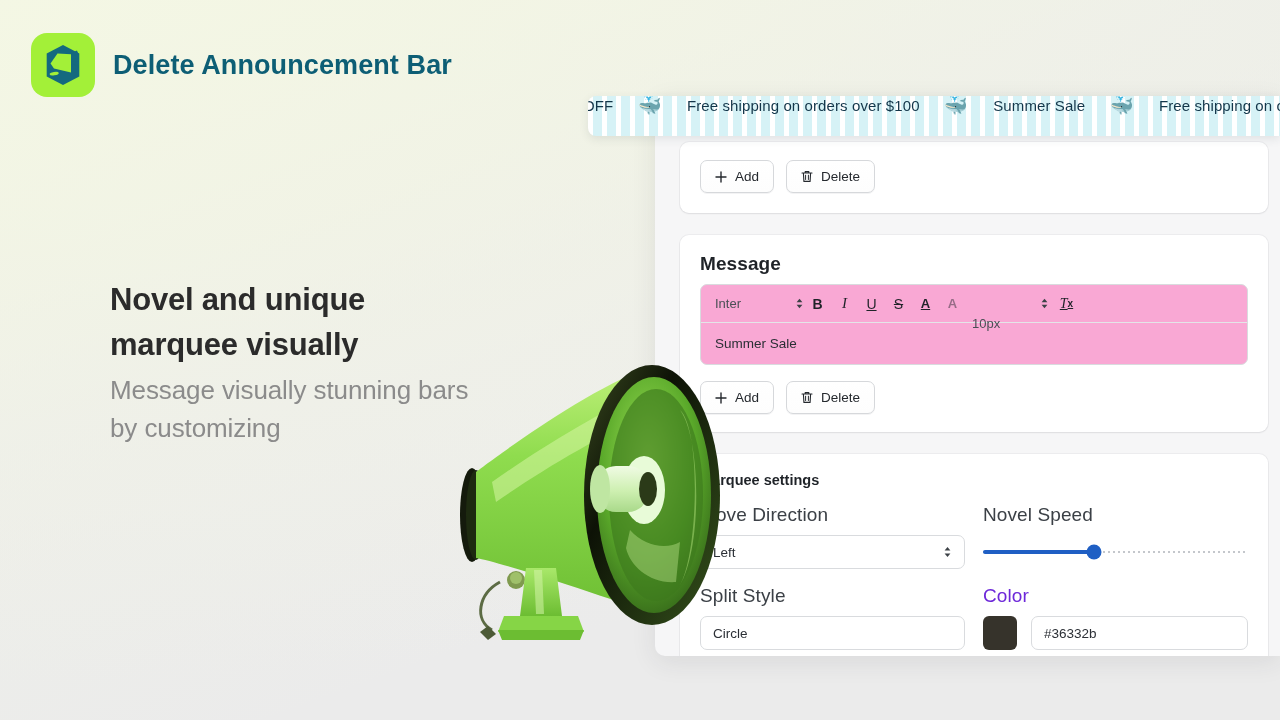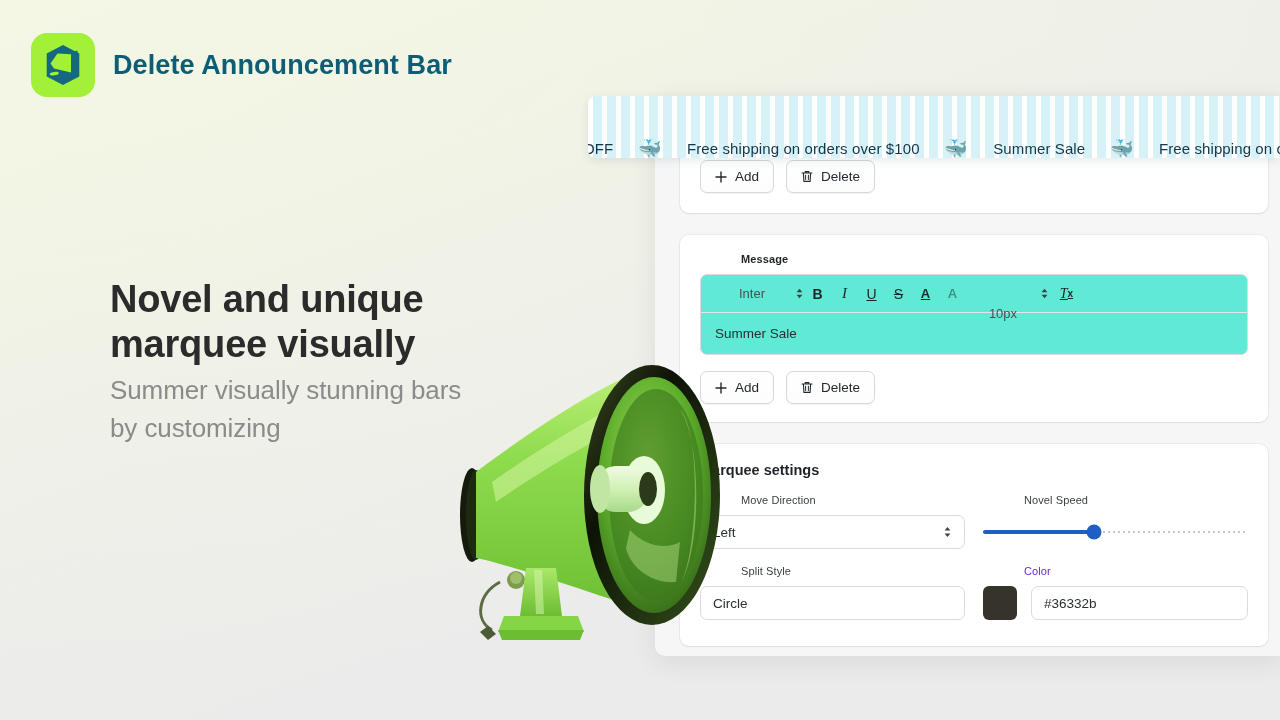--- a/index.html
+++ b/index.html
@@ -34,21 +34,21 @@
   }
   #logo-tile svg { display: block; }
   #brand-title {
     font-size: 27px; font-weight: bold; color: #0d5e75;
     letter-spacing: .1px; white-space: nowrap;
   }
 
   
   #hero { position: absolute; left: 110px; top: 277px; width: 430px; }
   #hero-title {
-    font-size: 38px; font-weight: bold; color: #2b2b2b;
+    font-size: 31px; font-weight: bold; color: #2b2b2b;
     line-height: 45px; letter-spacing: -.2px;
   }
   #hero-sub {
     margin-top: 4px;
     font-size: 26px; color: #8b8b8b; line-height: 38px; letter-spacing: -.1px;
   }
 
   
   #app-panel {
     position: absolute; left: 655px; top: 96px; width: 625px; height: 560px;
@@ -75,32 +75,31 @@
     background: linear-gradient(#fff,#fdfdfd);
     border: 1px solid #d6d8db;
     border-radius: 7px;
     font-size: 13.5px; color: #25292e; font-weight: 500;
     box-shadow: 0 1px 0 rgba(22,29,37,.05);
     cursor: pointer;
   }
   .btn svg { display: block; }
 
   .field-label {
-    font-size: 11px; font-weight: bold; color: #1f2328;
-    margin-bottom: 9px; letter-spacing: .1px; margin-left: 41px;
+    font-size: 19px; font-weight: bold; color: #1f2328;
+    margin-bottom: 9px; letter-spacing: .1px;
   }
   .section-title {
     font-size: 14.5px; font-weight: bold; color: #1f2328; margin-bottom: 16px;
   }
 
   
   .editor {
     border: 1px solid #d9dbde; border-radius: 7px; overflow: hidden;
-    background: #5eead4;
-    text-align: center;
+    background: #f9a8d4;
   }
   .editor-toolbar {
     display: flex; align-items: center; height: 38px;
     border-bottom: 1px solid #e4e5e8;
     padding: 0 14px; gap: 0;
   }
   .tb-select {
     display: flex; align-items: center; gap: 6px;
     font-size: 13px; color: #4a4f55;
   }
@@ -152,28 +151,28 @@
     background: #1f5fc4; transform: translate(-50%,-50%);
   }
 
   
   .color-row { display: flex; align-items: center; gap: 14px; }
   .swatch { width: 34px; height: 34px; border-radius: 6px; flex: none; }
   .color-row .input { flex: 1; }
 
   
   #announce-bar {
-    position: absolute; left: 588px; top: 96px; width: 692px; height: 62px;
+    position: absolute; left: 588px; top: 96px; width: 692px; height: 40px;
     border-radius: 8px 0 0 8px;
     overflow: hidden;
     background-color: #e4f7f9;
     background-image: repeating-linear-gradient(to right,
         #ffffff 0 5px, #d6f2f6 5px 14px);
     box-shadow: 0 3px 10px rgba(40,60,70,.10);
-    display: flex; align-items: flex-end;
+    display: flex; align-items: flex-start;
     z-index: 5;
   }
   #announce-track {
     display: flex; align-items: center; gap: 0;
     white-space: nowrap; margin-left: -28px;
   }
   .mq-text {
     font-size: 15px; color: #13364a; font-weight: 500;
     padding: 0 23px; letter-spacing: .1px;
   }
@@ -206,21 +205,21 @@
   </div>
   <div id="brand-title">Delete Announcement Bar</div>
 </div>
 
 <div id="hero">
   <div id="hero-title">
     <div>Novel and unique</div>
     <div>marquee visually</div>
   </div>
   <div id="hero-sub">
-    <div>Summer visually stunning bars</div>
+    <div>Message visually stunning bars</div>
     <div>by customizing</div>
   </div>
 </div>
 
 <div id="app-panel">
   <div id="app-scroll">
 
     <div class="card" id="card-actions">
       <div class="btn-row">
         <div class="btn">

